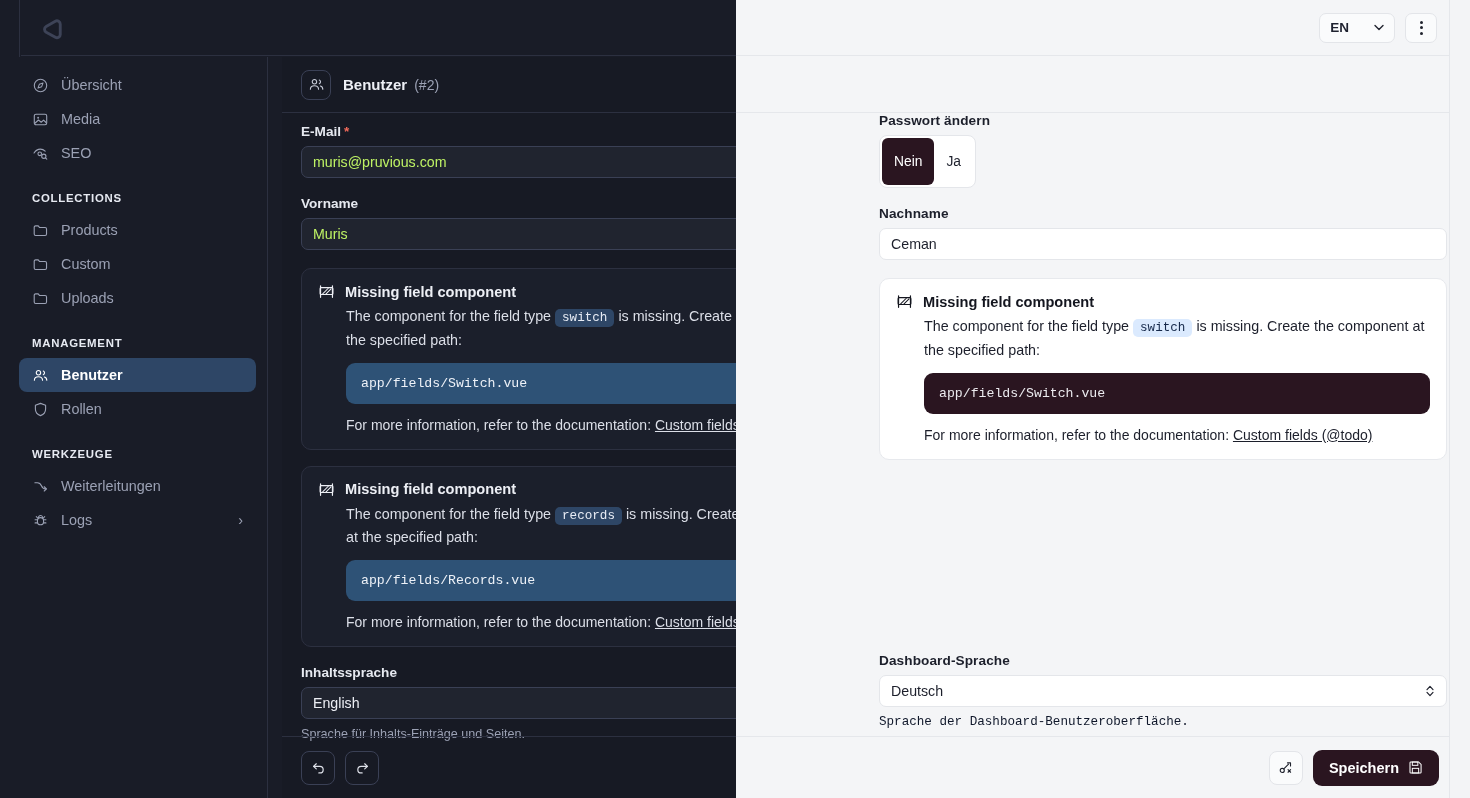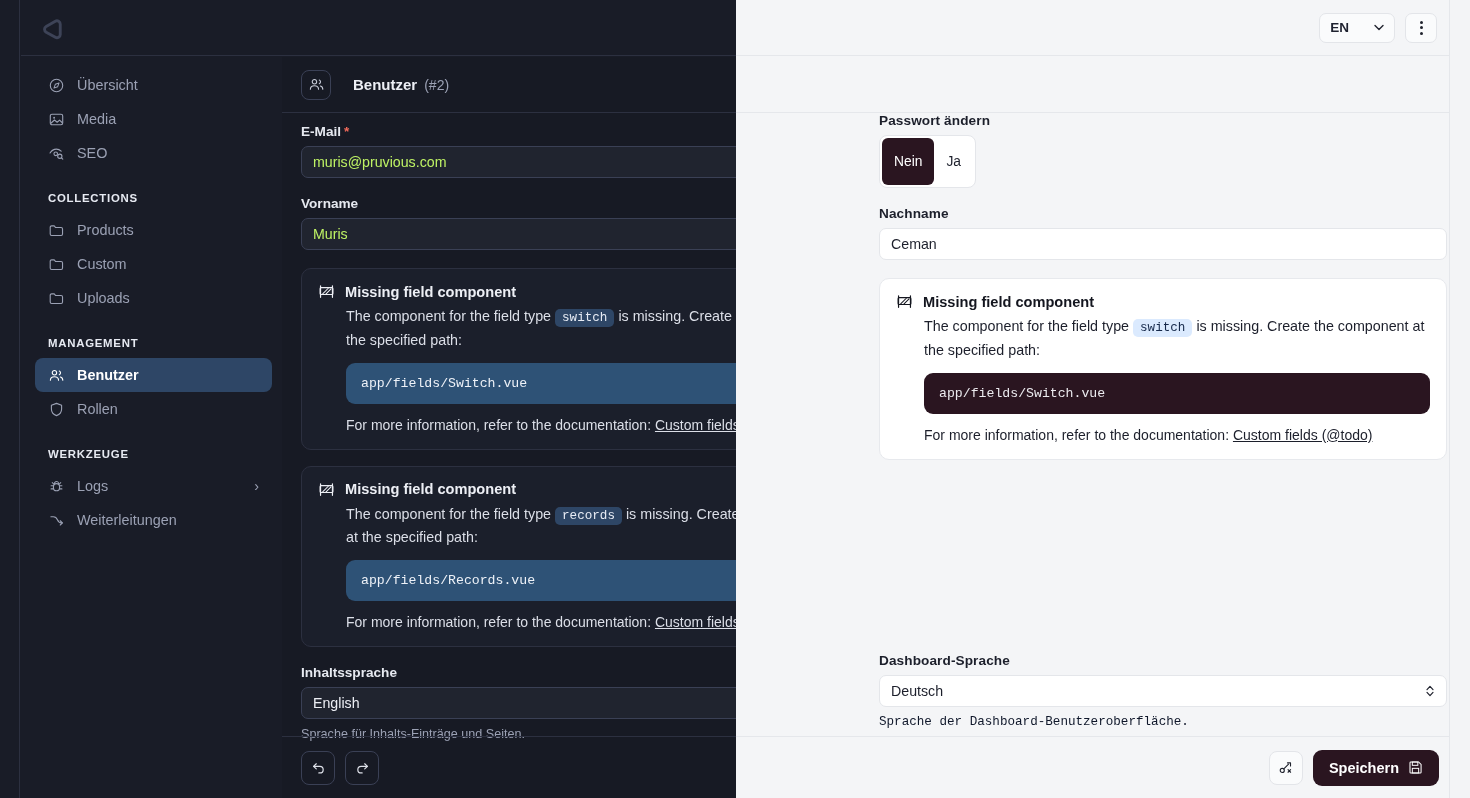--- a/index.html
+++ b/index.html
@@ -119,21 +119,21 @@
   .d-rail {
     position: absolute; left: 0; top: 0; width: 20px; height: 798px;
     background: #191c27; border-right: 1px solid #2c3040;
   }
   .d-logobar {
     position: absolute; left: 21px; top: 0; width: 715px; height: 56px;
     border-bottom: 1px solid #2c3040;
     display: flex; align-items: center; padding-left: 19px;
   }
   .d-sidebar {
-    position: absolute; left: 24px; top: 57px; width: 260px; bottom: 0;
+    position: absolute; left: 8px; top: 57px; width: 260px; bottom: 0;
     background: #191c27; border-right: 1px solid #2c3040;
     padding-top: 11px;
   }
   .nav-item {
     height: 34px; margin: 0 11px; border-radius: 8px;
     display: flex; align-items: center; gap: 12px; padding: 0 13px;
     font-size: 14.4px; color: #9ba1b4;
   }
   .nav-item.active { background: #2e4666; color: #fff; font-weight: 600; }
   .nav-item .chev { margin-left: auto; }
@@ -143,21 +143,21 @@
   }
 
   
   .d-content {
     position: absolute; left: 282px; top: 57px; width: 454px; bottom: 0;
     background: #171a24; overflow: hidden;
   }
   .d-subbar {
     position: absolute; left: 0; top: 0; width: 454px; height: 56px;
     border-bottom: 1px solid #2c3040;
-    display: flex; align-items: center; gap: 22px; padding-left: 19px;
+    display: flex; align-items: center; gap: 12px; padding-left: 19px;
   }
   .d-icon-box {
     width: 30px; height: 30px; border: 1px solid #3a4055; border-radius: 8px;
     display: flex; align-items: center; justify-content: center;
   }
   .d-title { font-size: 15px; font-weight: 600; color: #edeff5; }
   .d-title small { color: #9ba1b4; font-weight: 400; margin-left: 7px; font-size: 14px; }
 
   .d-form {
     position: absolute; left: 0; top: 57px; width: 454px; bottom: 52px;
@@ -414,35 +414,35 @@
             </svg>
         </span>
         <span>Rollen</span>
       </div>
 
       <div class="nav-group">WERKZEUGE</div>
 
       <div class="nav-item">
         <span>
           <svg width="17" height="17" viewBox="0 0 20 20">
+              <path d="M3.4 5.6h2.9c2.6 0 4 1.6 4.8 3.6.8 2 2.2 3.6 4.8 3.6h.8" stroke="#9ba1b4" stroke-width="1.3" fill="none" stroke-linecap="round"></path>
+              <path d="M14.4 10.3l2.5 2.5-2.5 2.5" stroke="#9ba1b4" stroke-width="1.3" fill="none" stroke-linecap="round" stroke-linejoin="round"></path>
+            </svg>
+        </span>
+        <span>Weiterleitungen</span>
+      </div>
+      <div class="nav-item">
+        <span>
+          <svg width="17" height="17" viewBox="0 0 20 20">
               <rect x="6.4" y="6.6" width="7.2" height="8.4" rx="3.6" stroke="#9ba1b4" stroke-width="1.3" fill="none"></rect>
               <path d="M7.6 6.4a2.4 2.4 0 0 1 4.8 0M3.6 9h2.8M13.6 9h2.8M3.6 12.8h2.8M13.6 12.8h2.8M5 5.4l1.6 1.5M15 5.4l-1.6 1.5" stroke="#9ba1b4" stroke-width="1.2" fill="none" stroke-linecap="round"></path>
             </svg>
         </span>
         <span>Logs</span>
         <span class="chev">›</span>
-      </div>
-      <div class="nav-item">
-        <span>
-          <svg width="17" height="17" viewBox="0 0 20 20">
-              <path d="M3.4 5.6h2.9c2.6 0 4 1.6 4.8 3.6.8 2 2.2 3.6 4.8 3.6h.8" stroke="#9ba1b4" stroke-width="1.3" fill="none" stroke-linecap="round"></path>
-              <path d="M14.4 10.3l2.5 2.5-2.5 2.5" stroke="#9ba1b4" stroke-width="1.3" fill="none" stroke-linecap="round" stroke-linejoin="round"></path>
-            </svg>
-        </span>
-        <span>Weiterleitungen</span>
       </div>
     </div>
 
     <div class="d-content">
 
       <div class="d-subbar">
         <div class="d-icon-box">
           <svg width="17" height="17" viewBox="0 0 20 20">
               <circle cx="7.6" cy="6.8" r="2.6" stroke="#c8ccd8" stroke-width="1.3" fill="none"></circle>
               <path d="M2.8 15.6c0-2.6 2.1-4.2 4.8-4.2s4.8 1.6 4.8 4.2" stroke="#c8ccd8" stroke-width="1.3" fill="none" stroke-linecap="round"></path>

